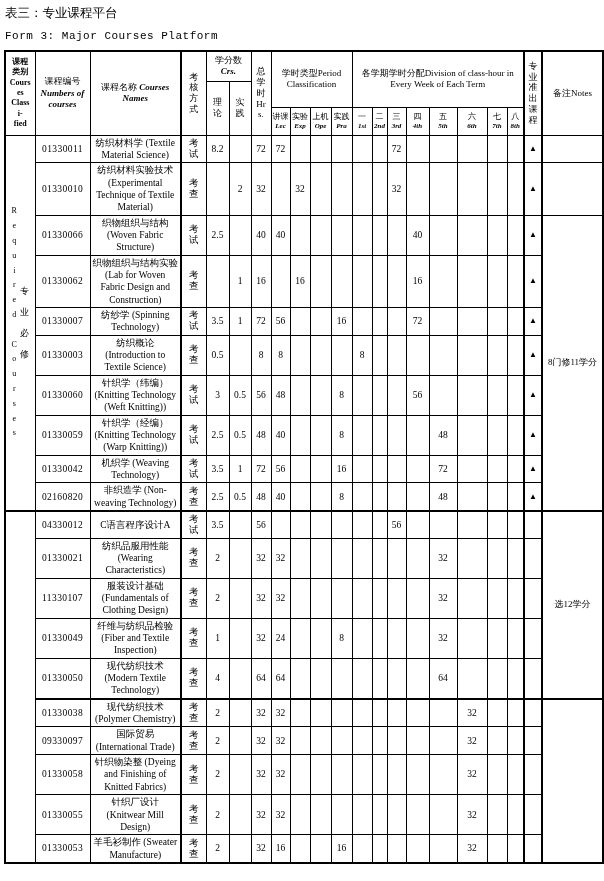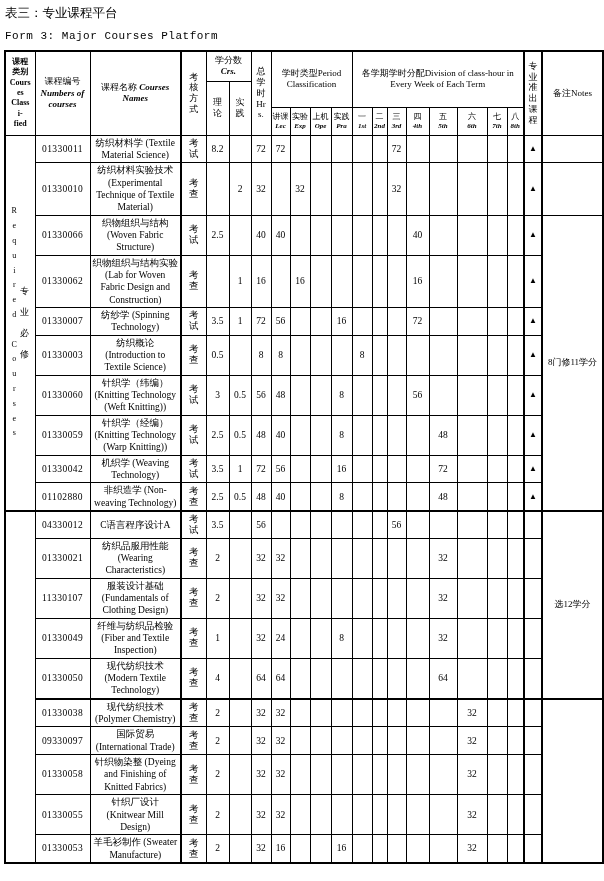--- a/index.html
+++ b/index.html
@@ -391,21 +391,21 @@
           <td class="col-term"></td>
           <td class="col-term"></td>
           <td class="col-term"></td>
           <td class="col-term">72</td>
           <td class="col-term"></td>
           <td class="col-term"></td>
           <td class="col-term"></td>
           <td class="col-exit">▲</td>
         </tr>
         <tr>
-          <td class="col-num">01102880</td>
+          <td class="col-num">02160820</td>
           <td class="col-name"><span>非织造学</span><span> (Non-weaving Technology)</span></td>
           <td class="col-exam stack">考
 查</td>
           <td class="col-cr">2.5</td>
           <td class="col-cr">0.5</td>
           <td class="col-tot">48</td>
           <td class="col-hr">40</td>
           <td class="col-hr"></td>
           <td class="col-hr"></td>
           <td class="col-hr">8</td>

